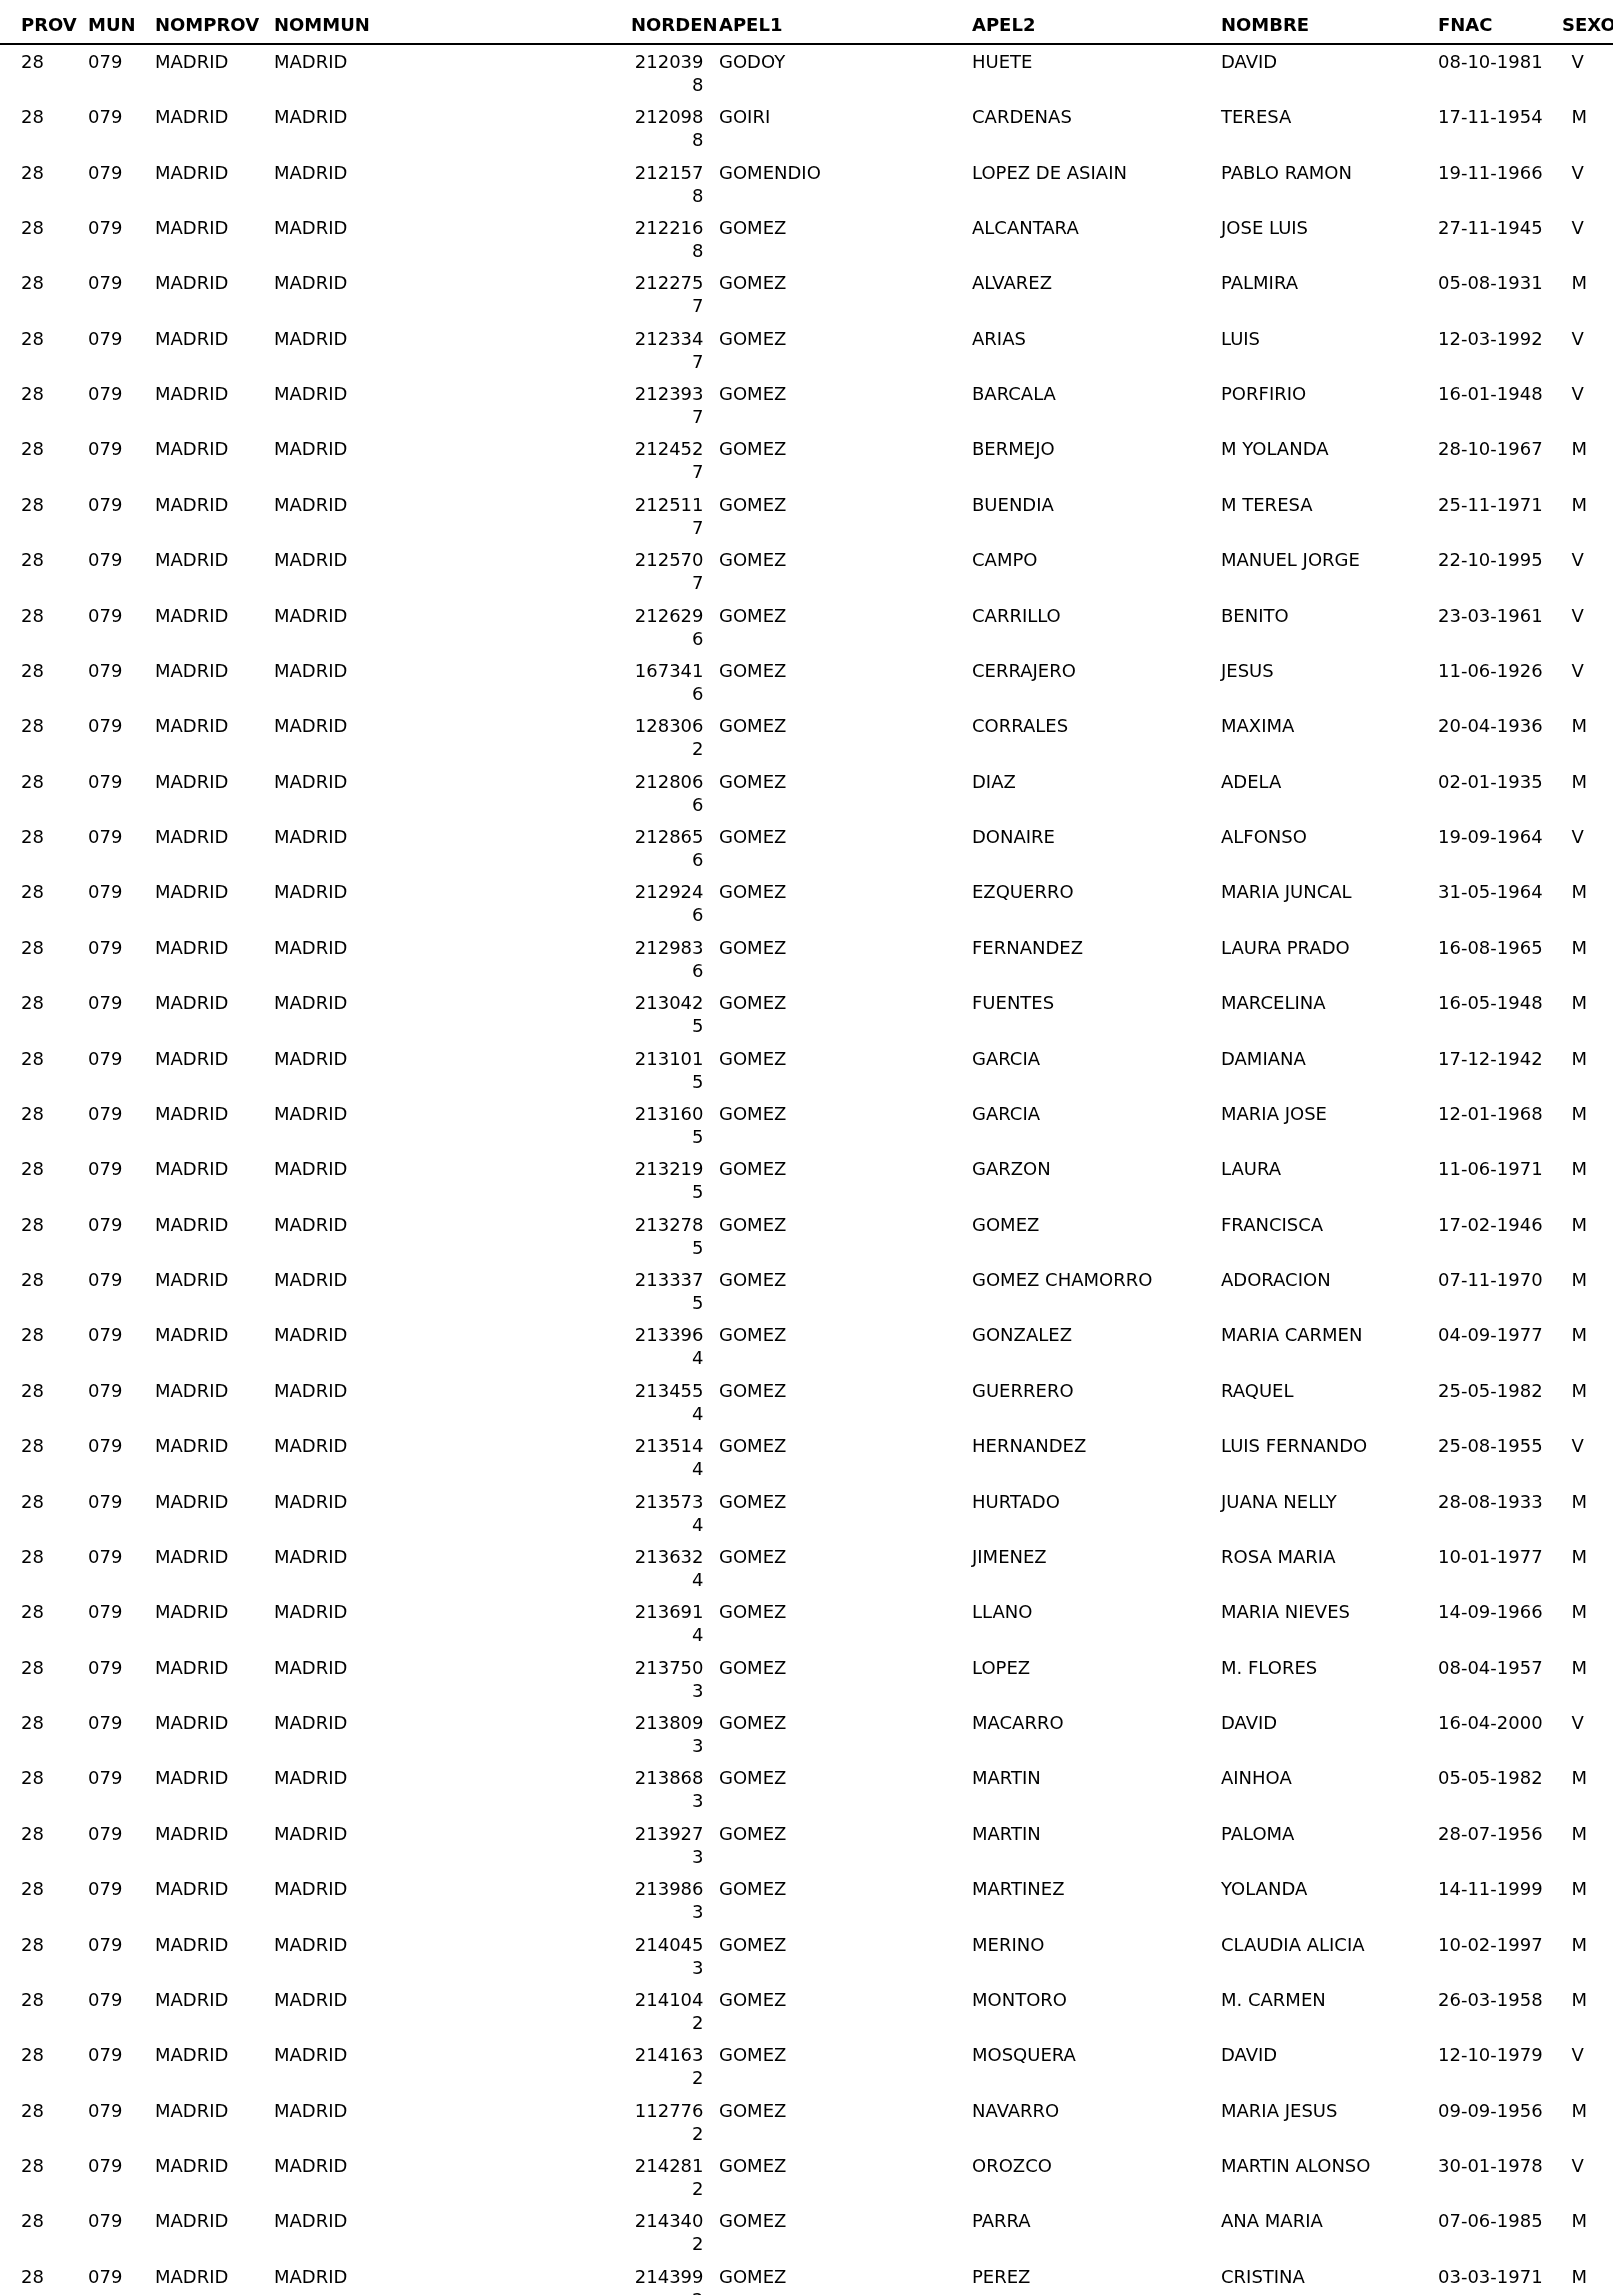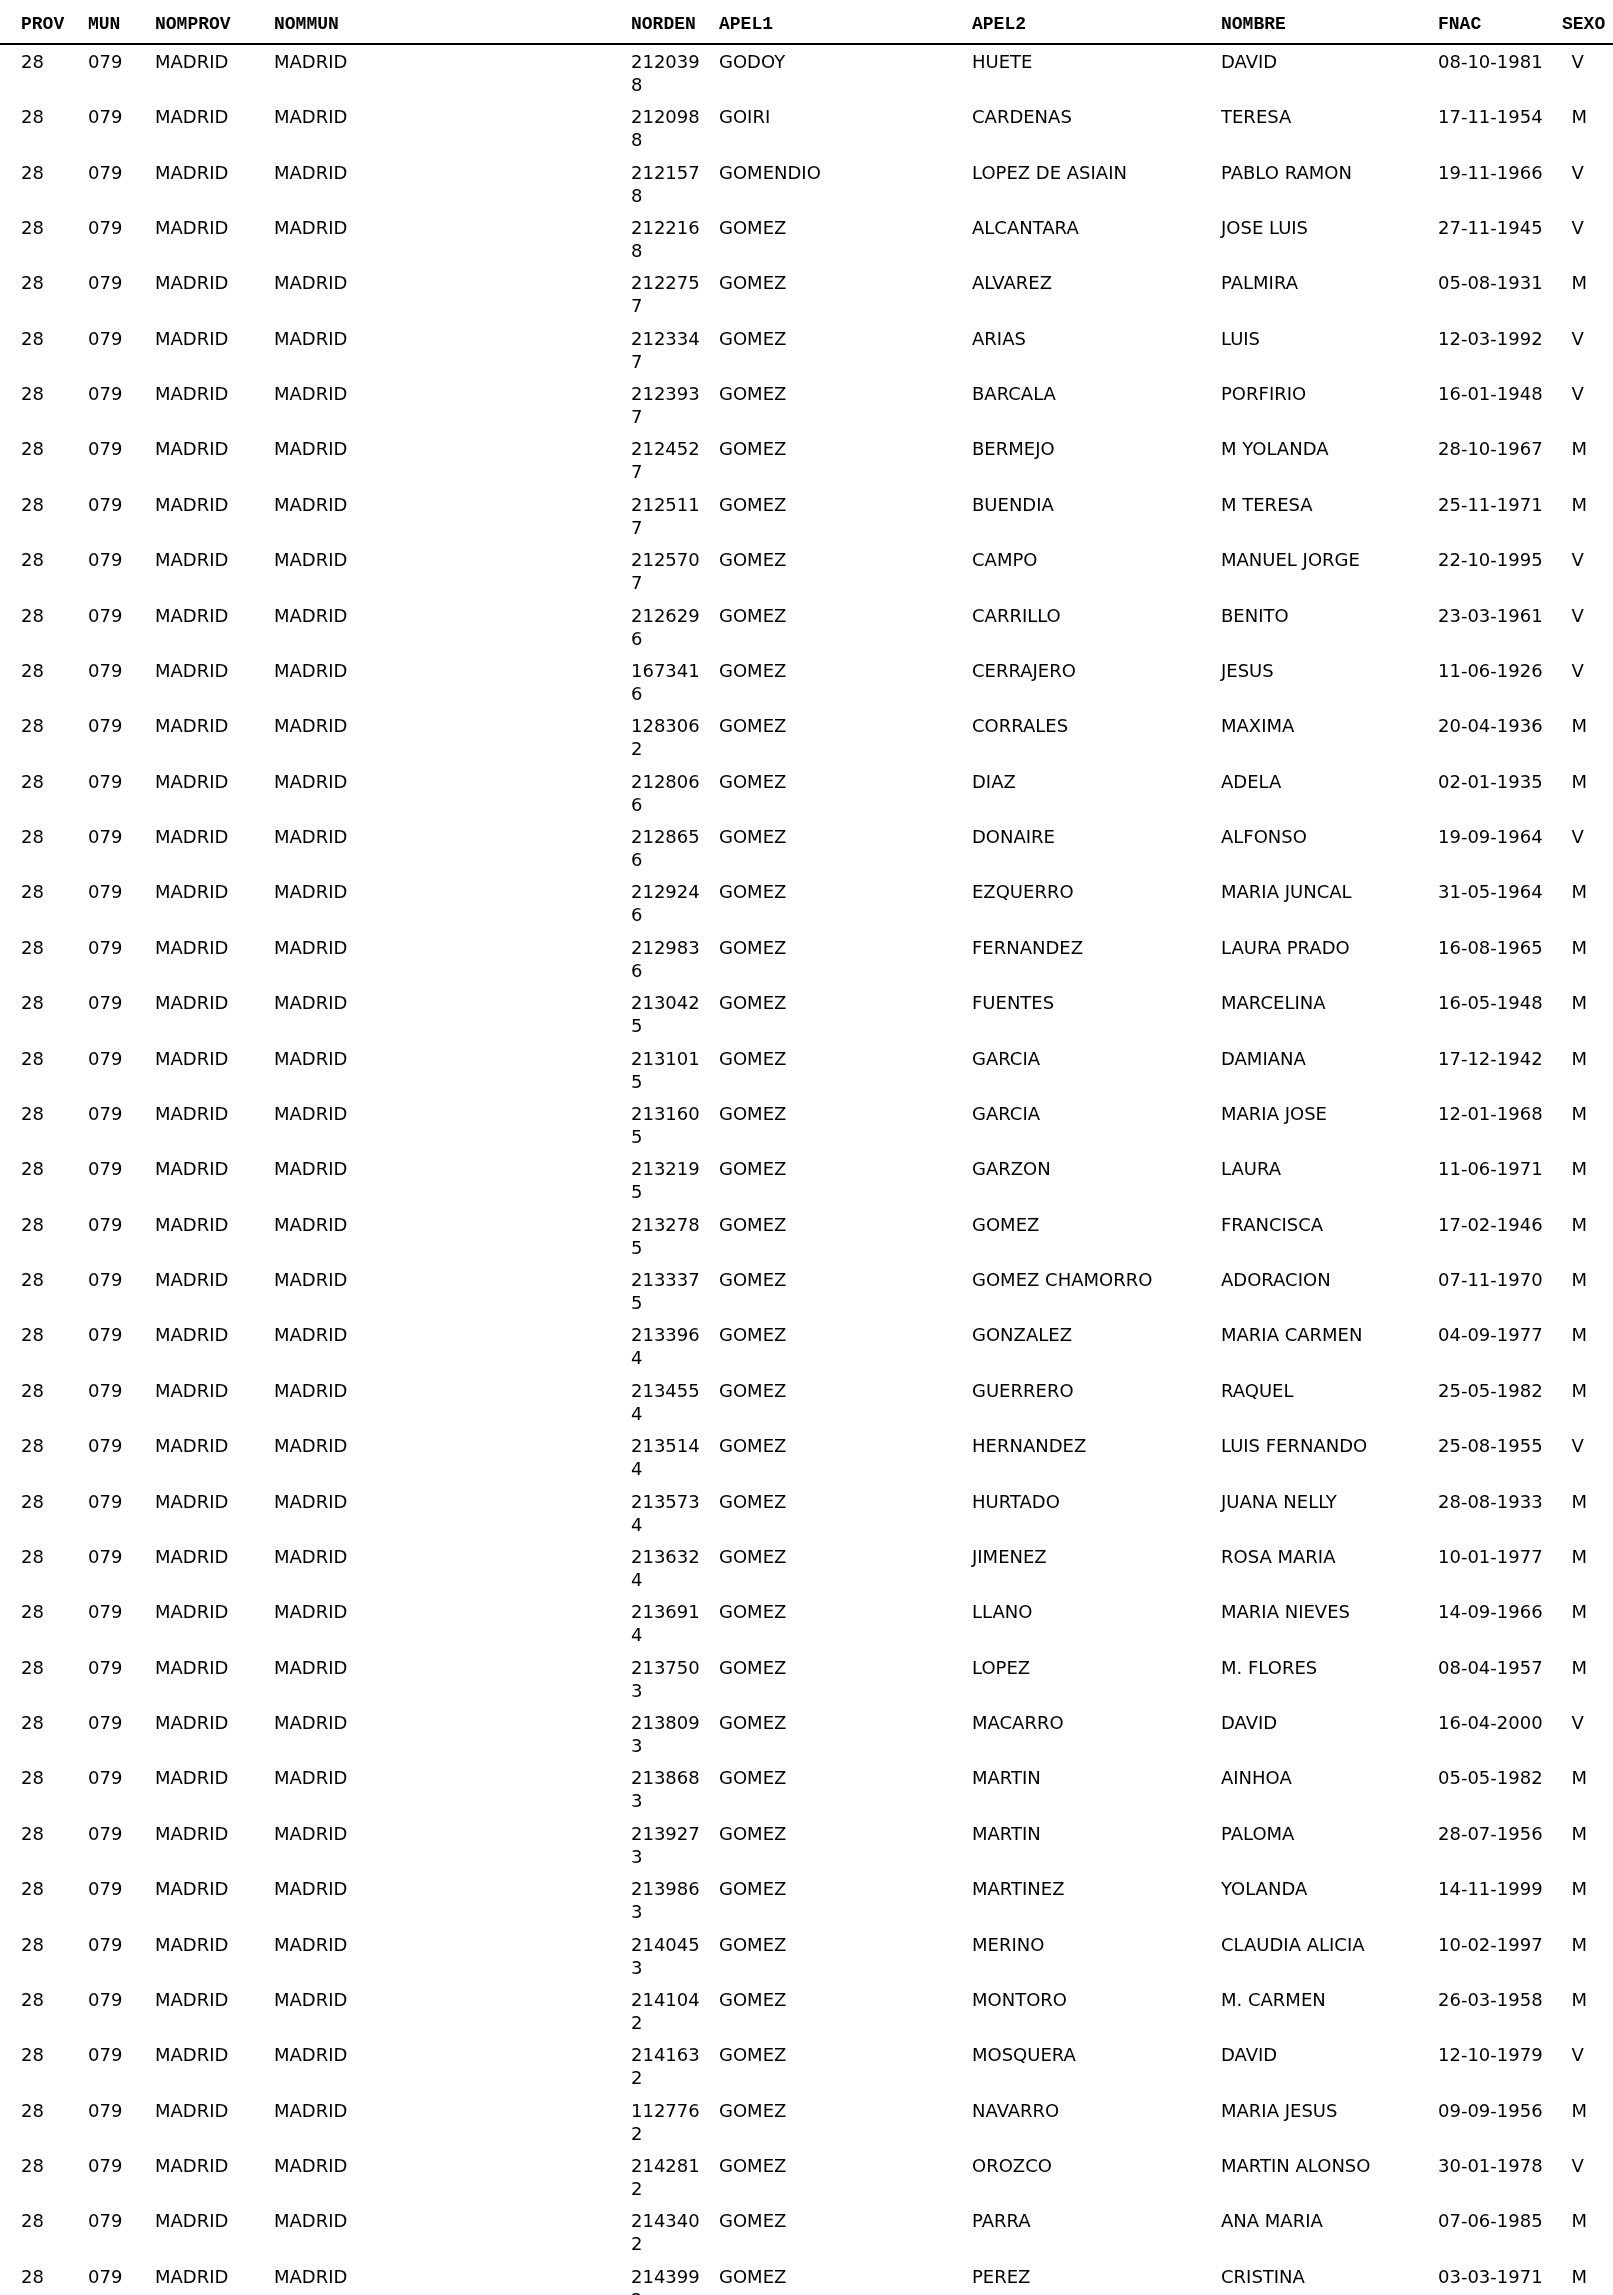--- a/index.html
+++ b/index.html
@@ -26,31 +26,30 @@
     width: 1613px;
   }
   th {
     font-weight: bold;
     text-align: left;
     vertical-align: bottom;
     border-bottom: 2.7px solid #000000;
     padding: 5.4px 0 6.7px 0;
     line-height: 23px;
     white-space: nowrap;
-    font-family: Liberation Mono, monospace;
   }
   td {
     padding: 4.7px 0;
     line-height: 23px;
     vertical-align: top;
     overflow-wrap: break-word;
   }
   
   .col-prov   { padding-left: 21px; }
-  th.col-norden, td.col-norden { text-align: left; padding-right: 15.5px; }
+  th.col-norden, td.col-norden { text-align: right; padding-right: 15.5px; }
   td.col-sexo { padding-left: 9.4px; }
 </style>
 </head>
 <body>
 
 <div class="page">
   <table>
     <colgroup>
       <col style="width:88px">
       <col style="width:67px">

